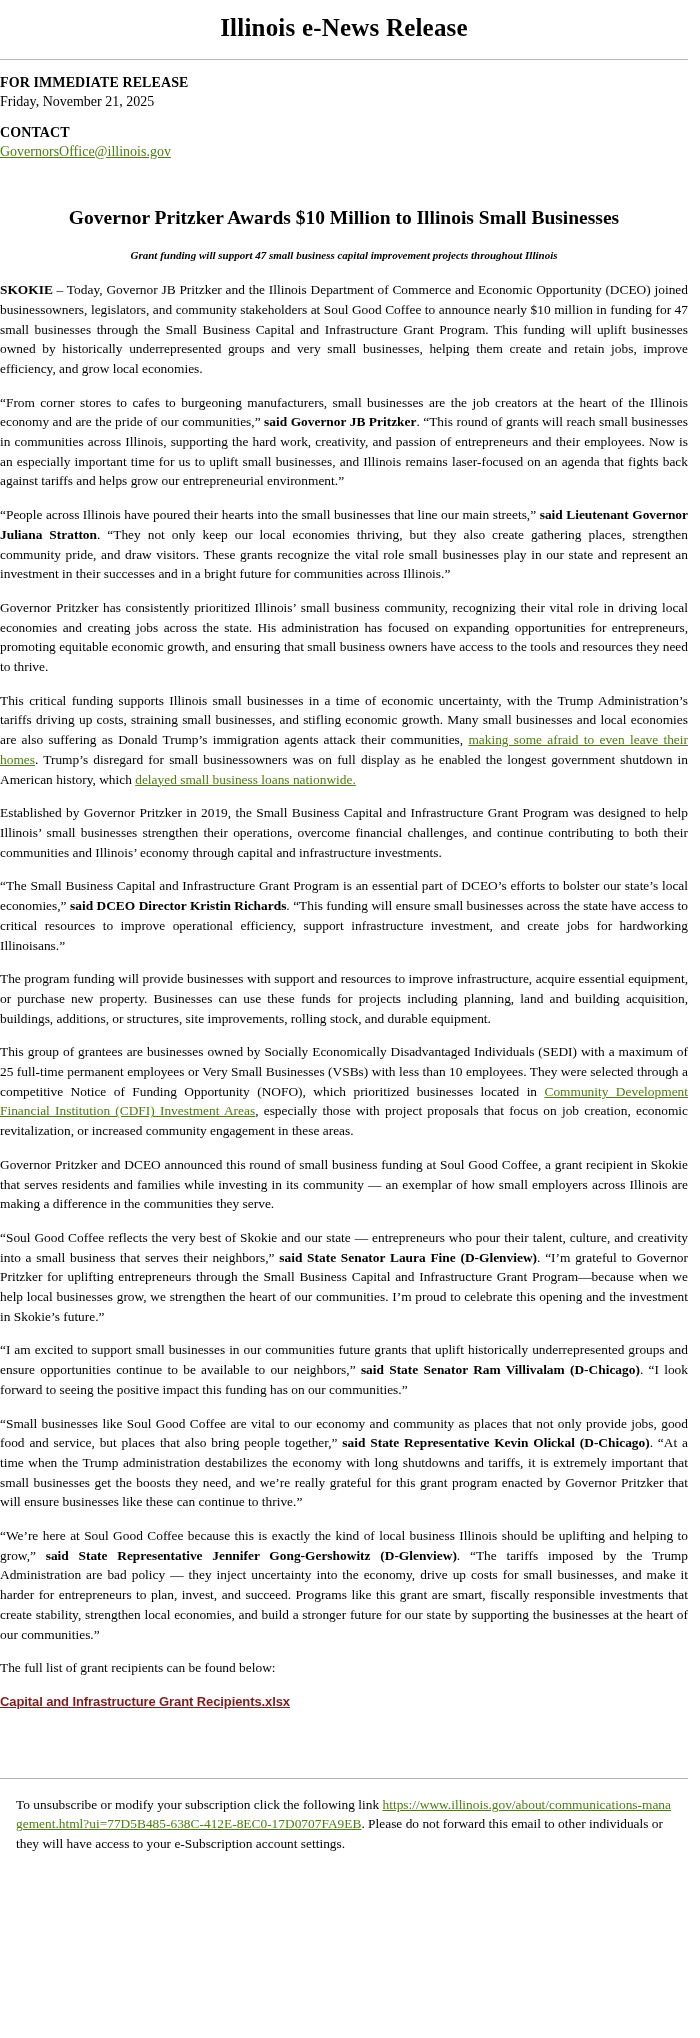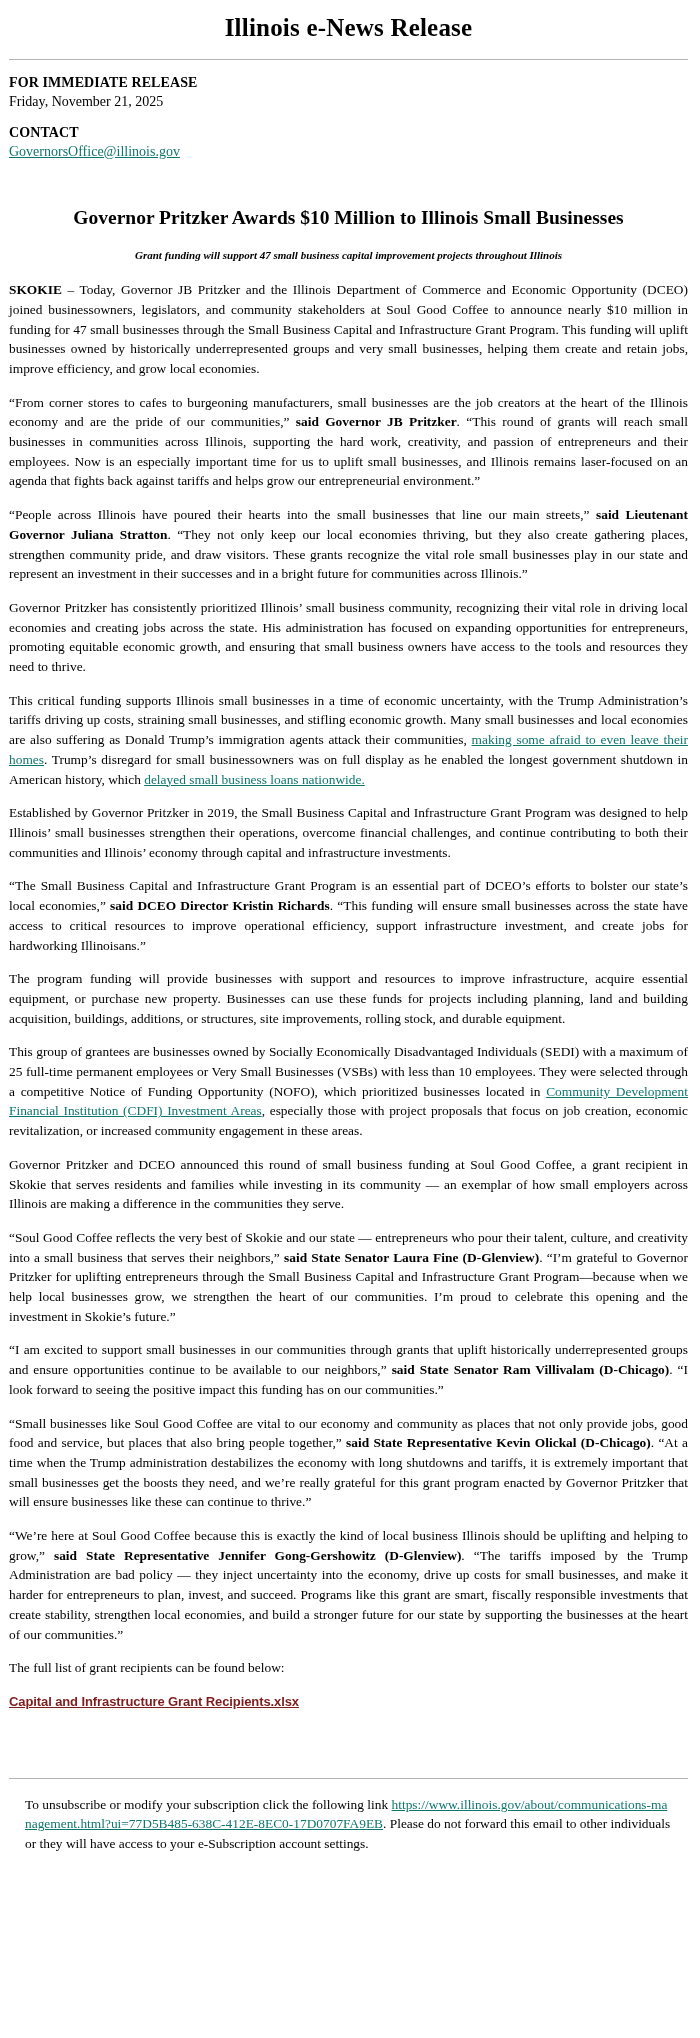--- a/index.html
+++ b/index.html
@@ -8,21 +8,21 @@
     background: #ffffff;
   }
   body {
     width: 700px;
     font-family: "Liberation Serif", "DejaVu Serif", serif;
     color: #000000;
   }
   .page {
     width: 700px;
     box-sizing: border-box;
-    padding: 0 12px 10px 9px;
+    padding: 0 12px 10px 0;
   }
   .masthead {
     text-align: center;
     font-size: 25px;
     font-weight: bold;
     line-height: 1.2;
     padding-top: 13px;
     padding-bottom: 16px;
     letter-spacing: 0.2px;
   }
@@ -35,21 +35,21 @@
     font-size: 14px;
     line-height: 1.33;
     margin-bottom: 13px;
   }
   .meta-label {
     font-weight: bold;
     letter-spacing: 0.1px;
   }
   .meta-value { }
   a.link {
-    color: #0f766e;
+    color: #4d7c0f;
     text-decoration: underline;
   }
   .headline {
     text-align: center;
     font-size: 19.5px;
     font-weight: bold;
     line-height: 1.25;
     margin-top: 45px;
     margin-bottom: 17px;
   }
@@ -130,21 +130,21 @@
   <p class="body-par"><span>“The Small Business Capital and Infrastructure Grant Program is an essential part of DCEO’s efforts to bolster our state’s local economies,” </span><span class="b">said DCEO Director Kristin Richards</span><span>. “This funding will ensure small businesses across the state have access to critical resources to improve operational efficiency, support infrastructure investment, and create jobs for hardworking Illinoisans.”</span></p>
 
   <p class="body-par">The program funding will provide businesses with support and resources to improve infrastructure, acquire essential equipment, or purchase new property. Businesses can use these funds for projects including planning, land and building acquisition, buildings, additions, or structures, site improvements, rolling stock, and durable equipment.</p>
 
   <p class="body-par"><span>This group of grantees are businesses owned by Socially Economically Disadvantaged Individuals (SEDI) with a maximum of 25 full-time permanent employees or Very Small Businesses (VSBs) with less than 10 employees. They were selected through a competitive Notice of Funding Opportunity (NOFO), which prioritized businesses located in </span><a class="link" href="#">Community Development Financial Institution (CDFI) Investment Areas</a><span>, especially those with project proposals that focus on job creation, economic revitalization, or increased community engagement in these areas.</span></p>
 
   <p class="body-par">Governor Pritzker and DCEO announced this round of small business funding at Soul Good Coffee, a grant recipient in Skokie that serves residents and families while investing in its community — an exemplar of how small employers across Illinois are making a difference in the communities they serve.</p>
 
   <p class="body-par"><span>“Soul Good Coffee reflects the very best of Skokie and our state — entrepreneurs who pour their talent, culture, and creativity into a small business that serves their neighbors,” </span><span class="b">said State Senator Laura Fine (D-Glenview)</span><span>. “I’m grateful to Governor Pritzker for uplifting entrepreneurs through the Small Business Capital and Infrastructure Grant Program—because when we help local businesses grow, we strengthen the heart of our communities. I’m proud to celebrate this opening and the investment in Skokie’s future.”</span></p>
 
-  <p class="body-par"><span>“I am excited to support small businesses in our communities through grants that uplift historically underrepresented groups and ensure opportunities continue to be available to our neighbors,” </span><span class="b">said State Senator Ram Villivalam (D-Chicago)</span><span>. “I look forward to seeing the positive impact this funding has on our communities.”</span></p>
+  <p class="body-par"><span>“I am excited to support small businesses in our communities future grants that uplift historically underrepresented groups and ensure opportunities continue to be available to our neighbors,” </span><span class="b">said State Senator Ram Villivalam (D-Chicago)</span><span>. “I look forward to seeing the positive impact this funding has on our communities.”</span></p>
 
   <p class="body-par"><span>“Small businesses like Soul Good Coffee are vital to our economy and community as places that not only provide jobs, good food and service, but places that also bring people together,” </span><span class="b">said State Representative Kevin Olickal (D-Chicago)</span><span>. “At a time when the Trump administration destabilizes the economy with long shutdowns and tariffs, it is extremely important that small businesses get the boosts they need, and we’re really grateful for this grant program enacted by Governor Pritzker that will ensure businesses like these can continue to thrive.”</span></p>
 
   <p class="body-par"><span>“We’re here at Soul Good Coffee because this is exactly the kind of local business Illinois should be uplifting and helping to grow,” </span><span class="b">said State Representative Jennifer Gong-Gershowitz (D-Glenview)</span><span>. “The tariffs imposed by the Trump Administration are bad policy — they inject uncertainty into the economy, drive up costs for small businesses, and make it harder for entrepreneurs to plan, invest, and succeed. Programs like this grant are smart, fiscally responsible investments that create stability, strengthen local economies, and build a stronger future for our state by supporting the businesses at the heart of our communities.”</span></p>
 
   <p class="body-par">The full list of grant recipients can be found below:</p>
 
   <div><a class="xlsx-link" href="#">Capital and Infrastructure Grant Recipients.xlsx</a></div>
 
   <div class="footer-spacer"></div>

